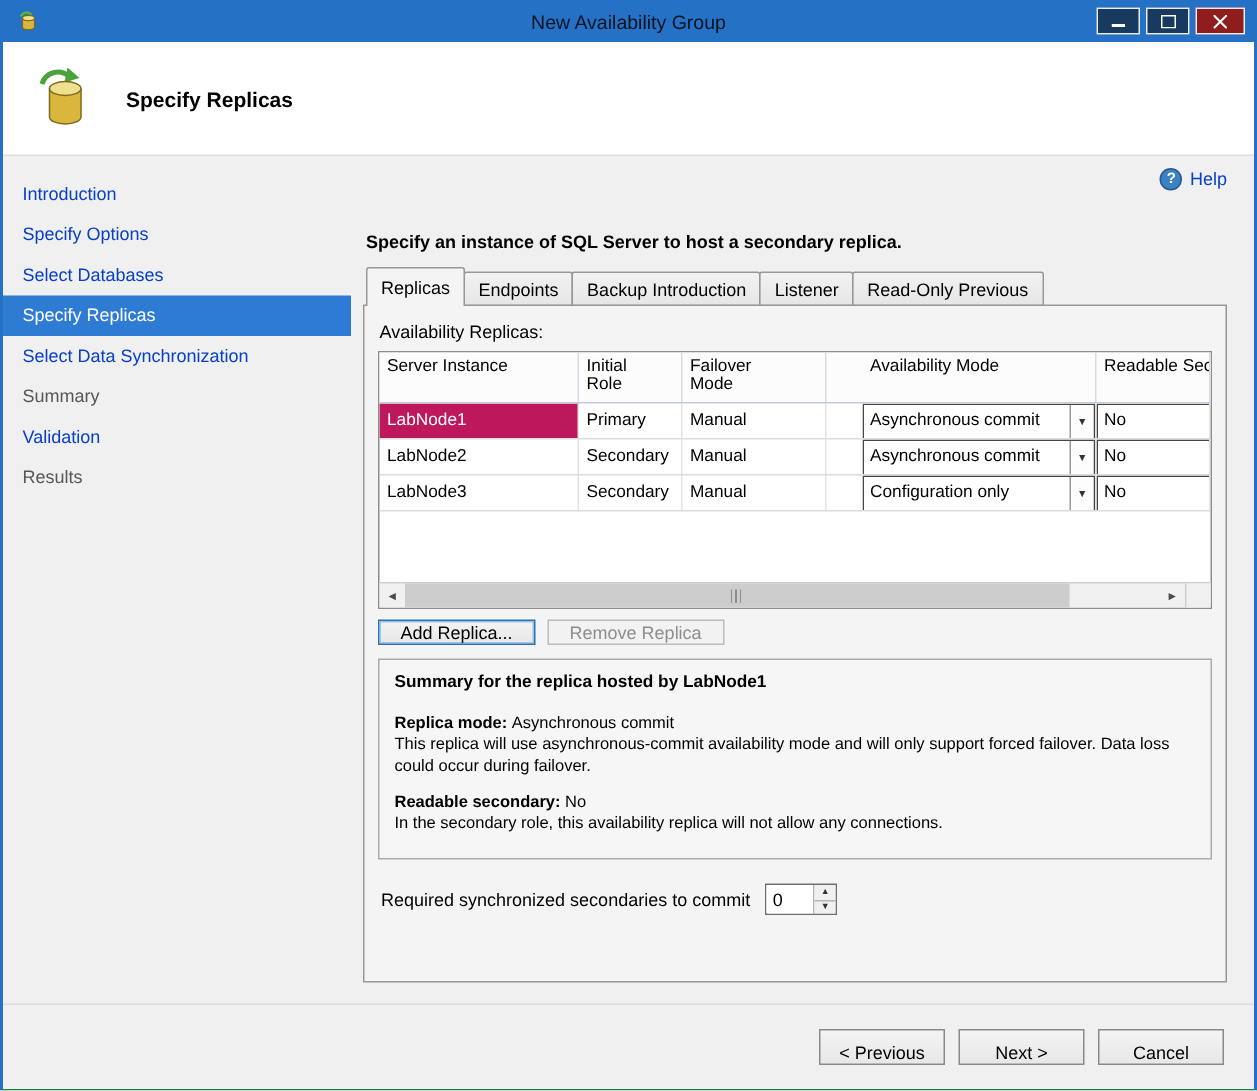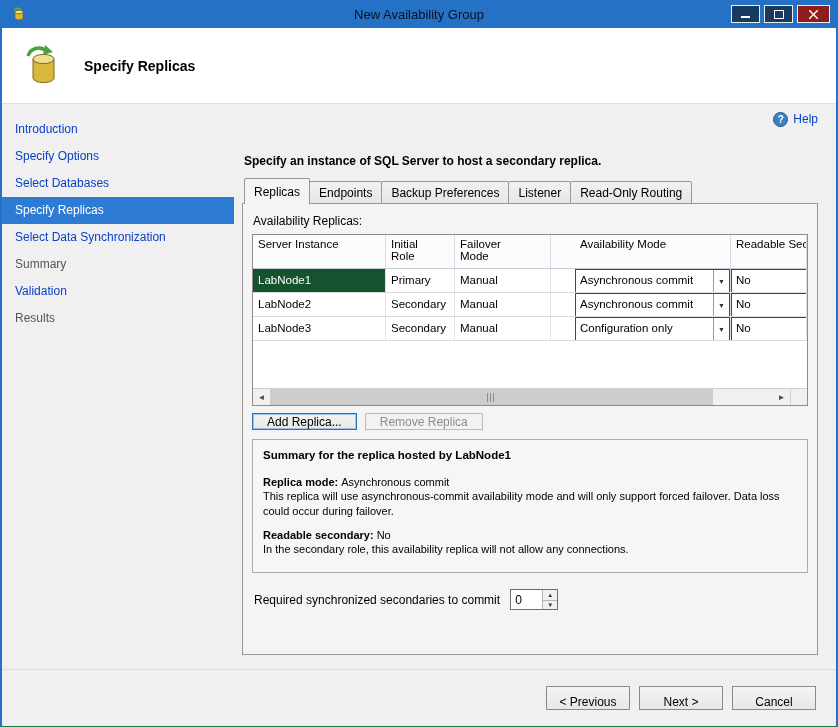--- a/index.html
+++ b/index.html
@@ -55,21 +55,21 @@
   .grid { border: 1px solid #8c8c8c; background: #ffffff; height: 172px; display: flex; flex-direction: column; }
   .grid-header { display: flex; flex: 0 0 34px; background: #fcfcfc; border-bottom: 1px solid #c3ccd6; }
   .hcell { font-size: 11.5px; padding: 3px 0 0 5px; border-right: 1px solid #d4dbe3; color: #000; overflow: hidden; }
   .hcell.narrow { padding-right: 30px; }
   .hcell.clip { white-space: nowrap; }
   .grid-rows { flex: 1 1 auto; overflow: hidden; }
   .grow { display: flex; height: 24px; border-bottom: 1px solid #dcdcdc; }
   .cell { font-size: 11.5px; padding-left: 5px; line-height: 23px; border-right: 1px solid #e3e3e3;
           white-space: nowrap; overflow: hidden; }
   .cell.nopad { padding: 0; }
-  .cell.selected { background: #14532d; color: #ffffff; }
+  .cell.selected { background: #be185d; color: #ffffff; }
   .col-server   { width: 133px; flex: 0 0 133px; }
   .col-initrole { width: 69px;  flex: 0 0 69px; }
   .col-failover { width: 96px;  flex: 0 0 96px; }
   .col-availmode{ width: 156px; flex: 0 0 156px; margin-left: 24px; }
   .col-readable { flex: 1 1 auto; min-width: 0; }
 
   .combo { height: 24px; border: 1px solid #464646; background: #fff; display: flex; align-items: stretch; }
   .combo.clipped { width: 122px; }
   .ctext { flex: 1 1 auto; font-size: 11.5px; line-height: 21px; padding-left: 4px; white-space: nowrap; overflow: hidden; }
   .carrow { flex: 0 0 16px; display: flex; align-items: center; justify-content: center;
@@ -173,23 +173,23 @@
       <div class="help-row">
         <span class="help-icon">?</span>
         <a class="help-label">Help</a>
       </div>
 
       <div class="instruction">Specify an instance of SQL Server to host a secondary replica.</div>
 
       <div class="tabs">
         <div class="tab active">Replicas</div>
         <div class="tab">Endpoints</div>
-        <div class="tab">Backup Preferences</div>
+        <div class="tab">Backup Introduction</div>
         <div class="tab">Listener</div>
-        <div class="tab">Read-Only Routing</div>
+        <div class="tab">Read-Only Previous</div>
       </div>
 
       <div class="tab-panel">
 
         <div class="avail-label">Availability Replicas:</div>
 
         <div class="grid">
           <div class="grid-header">
             <div class="hcell col-server">Server Instance</div>
             <div class="hcell col-initrole narrow">Initial Role</div>

